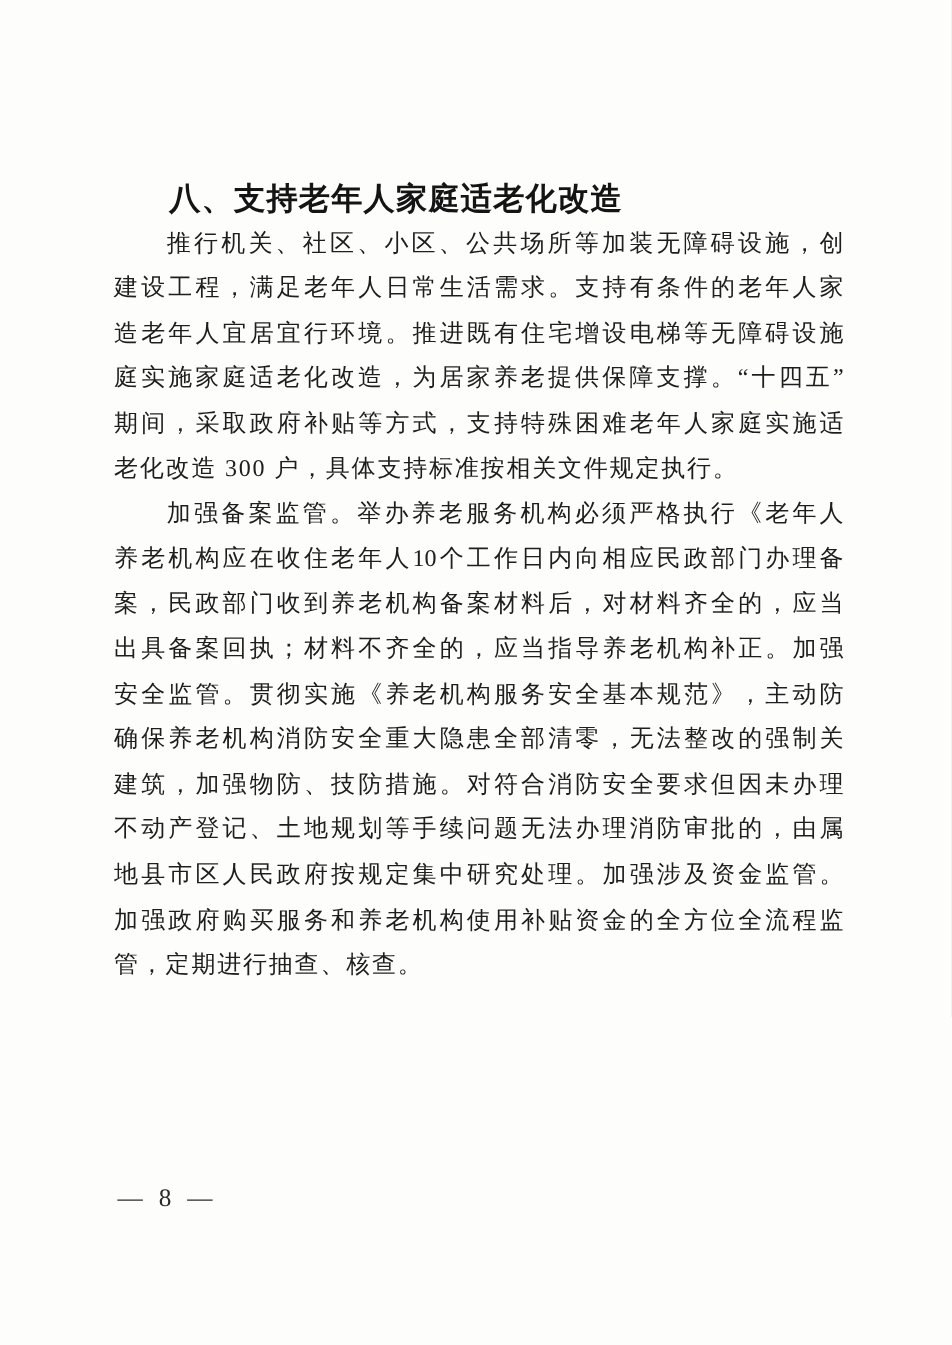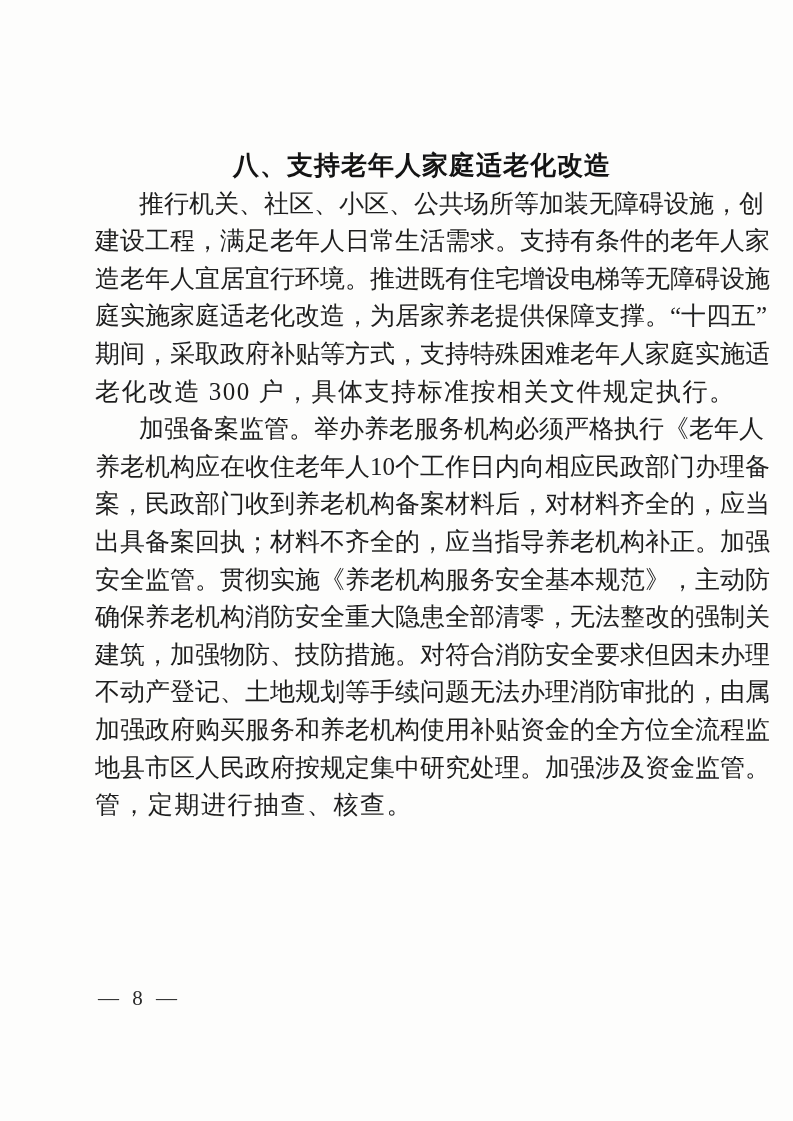--- a/index.html
+++ b/index.html
@@ -25,26 +25,25 @@
   .heading {
     height: 37.6px;
     line-height: 37.6px;
     padding-left: 46px;
     font-family: "Liberation Sans", "DejaVu Sans", sans-serif;
     font-weight: 700;
     font-size: 26px;
     color: #141414;
     letter-spacing: 1px;
     white-space: nowrap;
-    text-align: center;
   }
   .line {
     height: 37.6px;
     line-height: 37.6px;
-    font-size: 25px;
+    font-size: 20px;
     text-align: justify;
     text-align-last: justify;
     text-justify: inter-character;
     white-space: nowrap;
   }
   .line-first {
     padding-left: 44px;
   }
   .line-last {
     text-align-last: left;
@@ -76,20 +75,20 @@
 
 
     <div class="line line-first">加强备案监管。举办养老服务机构必须严格执行《老年人</div>
     <div class="line">养老机构应在收住老年人10个工作日内向相应民政部门办理备</div>
     <div class="line">案，民政部门收到养老机构备案材料后，对材料齐全的，应当</div>
     <div class="line">出具备案回执；材料不齐全的，应当指导养老机构补正。加强</div>
     <div class="line">安全监管。贯彻实施《养老机构服务安全基本规范》，主动防</div>
     <div class="line">确保养老机构消防安全重大隐患全部清零，无法整改的强制关</div>
     <div class="line">建筑，加强物防、技防措施。对符合消防安全要求但因未办理</div>
     <div class="line">不动产登记、土地规划等手续问题无法办理消防审批的，由属</div>
+    <div class="line">地县市区人民政府按规定集中研究处理。加强涉及资金监管。</div>
     <div class="line">加强政府购买服务和养老机构使用补贴资金的全方位全流程监</div>
-    <div class="line">地县市区人民政府按规定集中研究处理。加强涉及资金监管。</div>
     <div class="line line-last">管，定期进行抽查、核查。</div>
 
   </div>
 
   <div class="page-footer">— 8 —</div>
 </div>
 
 </body></html>

